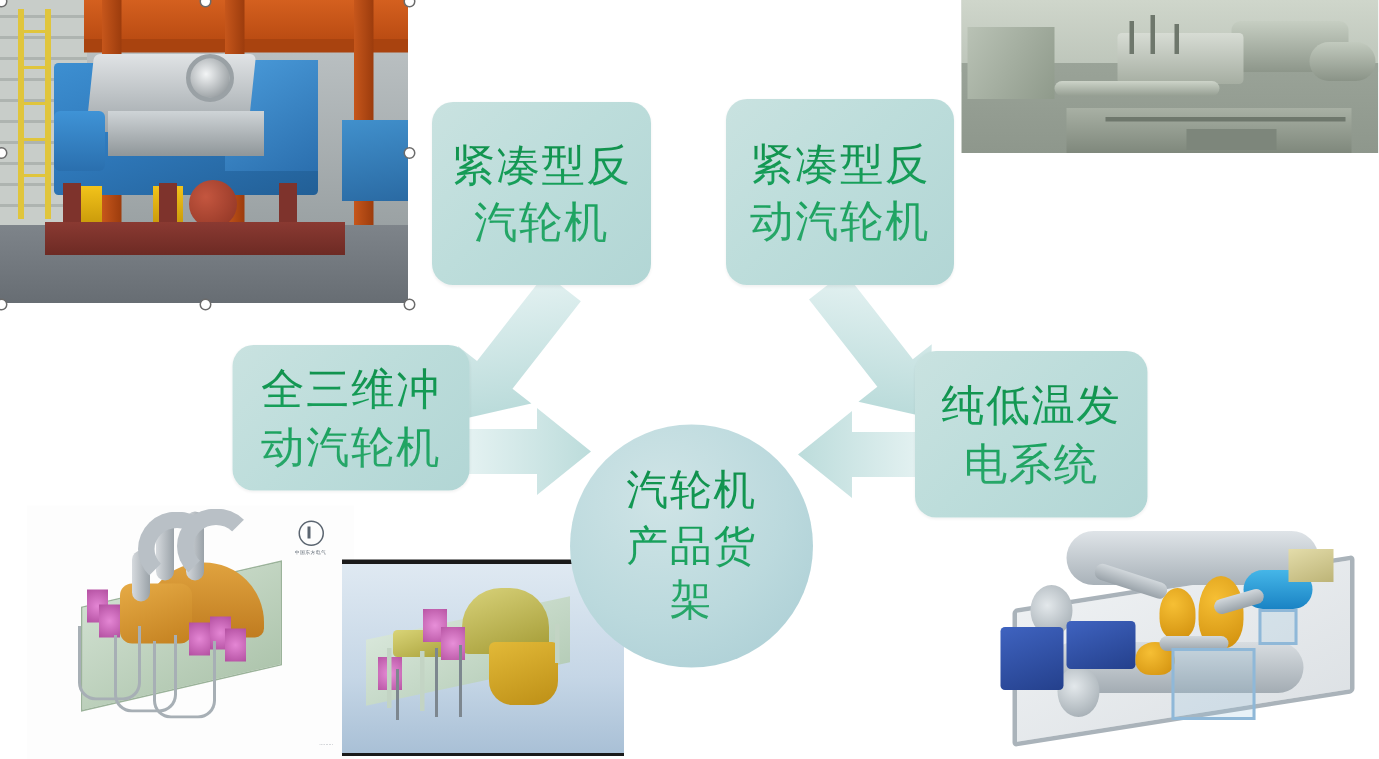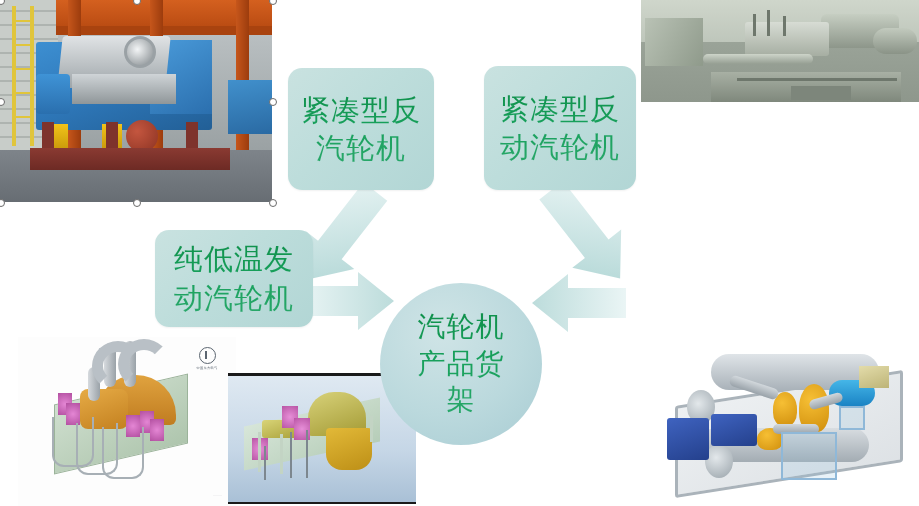--- a/index.html
+++ b/index.html
@@ -348,24 +348,28 @@
     <span class="lbl">紧凑型反
 汽轮机</span>
   </div>
 
   <div class="node" id="node-compact-reaction">
     <span class="lbl">紧凑型反
 动汽轮机</span>
   </div>
 
   <div class="node" id="node-3d-impulse">
+    <span class="lbl">全三维冲
+动汽轮机</span>
+  </div>
+
+  <div class="node" id="node-low-temp">
     <span class="lbl">纯低温发
-动汽轮机</span>
-  </div>
-
+电系统</span>
+  </div>
 
   <div class="hub">
     <span class="lbl">汽轮机
 产品货
 架</span>
   </div>
 
 </div>
 
 </body></html>

